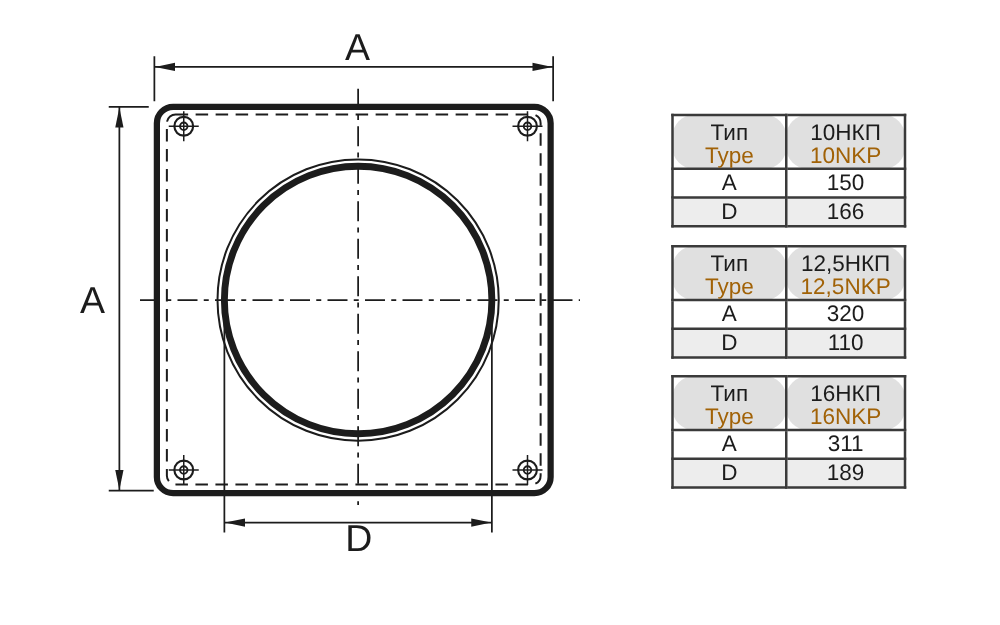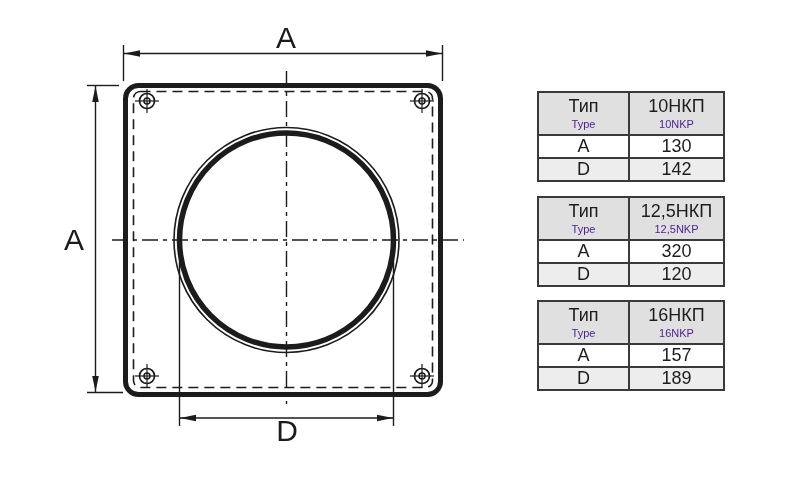--- a/index.html
+++ b/index.html
@@ -37,30 +37,31 @@
   .spec-table td, .spec-table th {
     border: 2px solid #3a3a3a;
     text-align: center;
     vertical-align: middle;
     padding: 0;
     font-weight: normal;
   }
   .spec-table .hdr th {
     height: 41px;
     background: #e0e0e0;
+    border-radius: 17px;
   }
   .spec-table .hdr .main {
     font-size: 18px;
     line-height: 20px;
     color: #1c1c1c;
   }
   .spec-table .hdr .sub {
-    font-size: 11px;
+    font-size: 18px;
     line-height: 16px;
-    color: #4c1d95;
+    color: #a16207;
   }
   .spec-table .row-a td {
     height: 20px;
     background: #ffffff;
     font-size: 18px;
   }
   .spec-table .row-d td {
     height: 20px;
     background: #ededed;
     font-size: 18px;
@@ -154,25 +155,25 @@
         <div class="main">Тип</div>
         <div class="sub">Type</div>
       </th>
       <th>
         <div class="main">10НКП</div>
         <div class="sub">10NKP</div>
       </th>
     </tr>
     <tr class="row-a">
       <td>A</td>
-      <td>130</td>
+      <td>150</td>
     </tr>
     <tr class="row-d">
       <td>D</td>
-      <td>142</td>
+      <td>166</td>
     </tr>
   </tbody>
     </table>
 
   <table class="spec-table" id="table-2">
     <colgroup>
         <col class="c1">
         <col class="c2">
       </colgroup>
     <tbody>
@@ -185,21 +186,21 @@
         <div class="main">12,5НКП</div>
         <div class="sub">12,5NKP</div>
       </th>
     </tr>
     <tr class="row-a">
       <td>A</td>
       <td>320</td>
     </tr>
     <tr class="row-d">
       <td>D</td>
-      <td>120</td>
+      <td>110</td>
     </tr>
   </tbody>
     </table>
 
   <table class="spec-table" id="table-3">
     <colgroup>
         <col class="c1">
         <col class="c2">
       </colgroup>
     <tbody>
@@ -208,21 +209,21 @@
         <div class="main">Тип</div>
         <div class="sub">Type</div>
       </th>
       <th>
         <div class="main">16НКП</div>
         <div class="sub">16NKP</div>
       </th>
     </tr>
     <tr class="row-a">
       <td>A</td>
-      <td>157</td>
+      <td>311</td>
     </tr>
     <tr class="row-d">
       <td>D</td>
       <td>189</td>
     </tr>
   </tbody>
     </table>
 
 </div>
 

